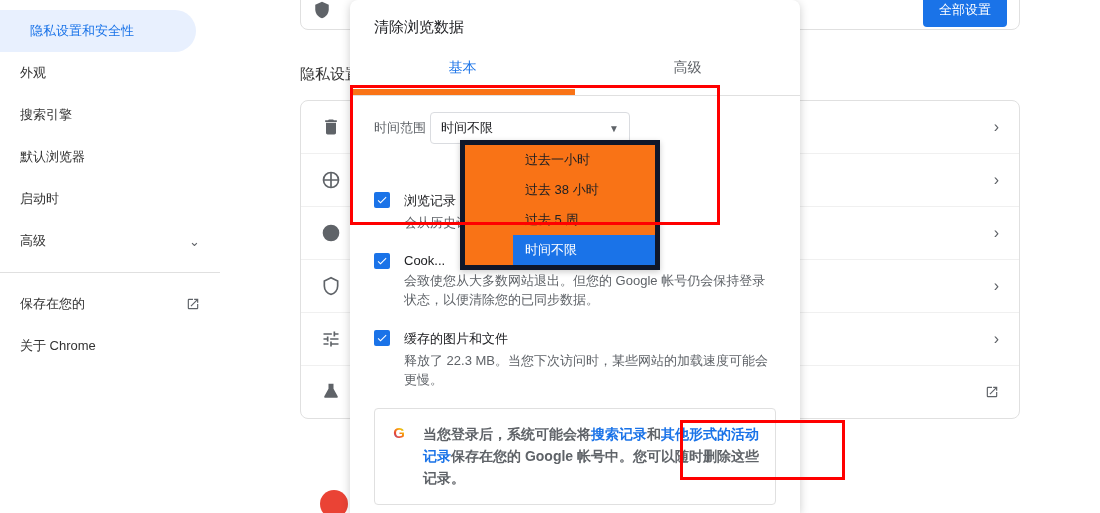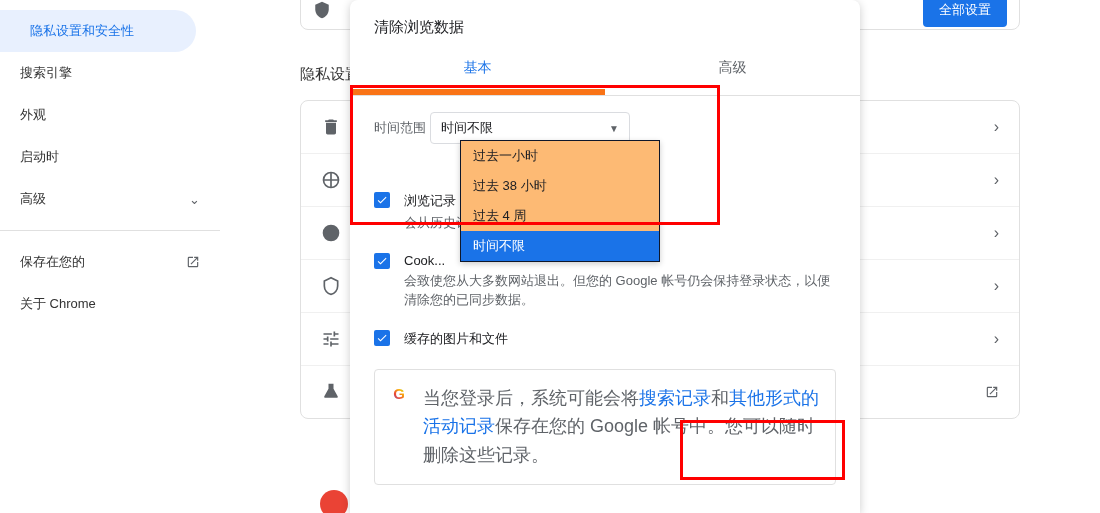--- a/index.html
+++ b/index.html
@@ -20,61 +20,62 @@
     
     .settings-card { position: absolute; top: 100px; left: 40px; right: 80px; border: 1px solid #e0e0e0; border-radius: 8px; }
     .settings-row { padding: 16px 20px; display: flex; align-items: center; justify-content: space-between; border-bottom: 1px solid #f0f0f0; }
     .settings-row:last-child { border-bottom: none; }
     .row-icon { width: 20px; height: 20px; }
     .chevron { color: #5f6368; }
     
     .user-row { position: absolute; top: 490px; left: 60px; display: flex; align-items: center; gap: 16px; }
     .avatar { width: 28px; height: 28px; border-radius: 50%; background: #ea4335; }
     
-    .dialog-overlay { position: absolute; top: 0; left: 350px; width: 510px; height: 513px; background: #fff; border-radius: 8px 8px 0 0; box-shadow: 0 2px 10px rgba(0,0,0,0.2); }
+    .dialog-overlay { position: absolute; top: 0; left: 350px; width: 450px; height: 513px; background: #fff; border-radius: 8px 8px 0 0; box-shadow: 0 2px 10px rgba(0,0,0,0.2); }
     .dialog-title { padding: 18px 24px 10px; font-size: 15px; color: #202124; }
     .tabs { display: flex; border-bottom: 1px solid #e0e0e0; }
     .tab { flex: 1; text-align: center; padding: 12px; font-size: 14px; cursor: pointer; color: #5f6368; }
     .tab.active { color: #1a73e8; border-bottom: 6px solid #f97316; }
     
     .dialog-body { padding: 16px 24px; position: relative; }
     .time-row { display: flex; align-items: center; gap: 4px; font-size: 13px; color: #5f6368; }
     .select-box { border: 1px solid #dadce0; border-radius: 4px; padding: 6px 10px; width: 200px; display: flex; justify-content: space-between; align-items: center; font-size: 13px; color: #202124; cursor: pointer; }
     
-    .dropdown { position: absolute; top: 44px; left: 110px; width: 200px; background: #fdba74; border: 1px solid #0f172a; box-shadow: 0 2px 6px rgba(0,0,0,0.2); z-index: 10; }
+    .dropdown { position: absolute; top: 44px; left: 110px; width: 200px; background: #f97316; border: 5px solid #0f172a; box-shadow: 0 2px 6px rgba(0,0,0,0.2); z-index: 10; padding-left: 48px; }
     .dropdown-item { padding: 6px 12px; font-size: 13px; color: #202124; cursor: pointer; }
     .dropdown-item.selected { background: #1a73e8; color: #fff; }
     
     .check-row { display: flex; gap: 14px; margin-top: 20px; }
     .checkbox { width: 16px; height: 16px; background: #1a73e8; border-radius: 2px; flex-shrink: 0; display: flex; align-items: center; justify-content: center; }
     .checkbox svg { width: 12px; height: 12px; }
     .check-content { font-size: 13px; }
     .check-title { color: #202124; margin-bottom: 3px; }
     .check-desc { color: #5f6368; line-height: 1.5; }
     
     .info-box { margin-top: 18px; border: 1px solid #e0e0e0; border-radius: 4px; padding: 14px; display: flex; gap: 14px; }
     .g-icon { width: 20px; height: 20px; flex-shrink: 0; display: flex; align-items: center; justify-content: center; font-size: 15px; font-weight: bold; }
-    .info-text { font-size: 18px; color: #5f6368; line-height: 1.6; }
+    .info-text { font-size: 14px; color: #5f6368; line-height: 1.6; font-weight: bold; }
     .link { color: #1a73e8; }
     
     .dialog-footer { display: flex; justify-content: flex-end; gap: 10px; padding: 16px 24px; }
     .btn { padding: 8px 18px; border-radius: 4px; font-size: 13px; cursor: pointer; border: none; }
     .btn-cancel { background: #fff; color: #1a73e8; border: 1px solid #dadce0; }
     .btn-primary { background: #1a73e8; color: #fff; }
     
     .red-box-1 { position: absolute; top: 85px; left: 350px; width: 370px; height: 140px; border: 3px solid #ff0000; pointer-events: none; z-index: 20; }
     .red-box-2 { position: absolute; top: 420px; left: 680px; width: 165px; height: 60px; border: 3px solid #ff0000; pointer-events: none; z-index: 20; }
   </style>
 </head>
 <body>
 
 <div class="sidebar">
   <div class="sidebar-item active">隐私设置和安全性</div>
+  <div class="sidebar-item">外观</div>
   <div class="sidebar-item">搜索引擎</div>
-  <div class="sidebar-item">外观</div>
+  <div class="sidebar-item">默认浏览器</div>
   <div class="sidebar-item">启动时</div>
   <div class="sidebar-item">
     <span>高级</span>
     <span style="color:#5f6368;">⌄</span>
   </div>
   <div class="sidebar-divider"></div>
   <div class="sidebar-item">
     <span>保存在您的</span>
     <svg class="external-icon" viewBox="0 0 24 24" fill="#5f6368">
         <path d="M19 19H5V5h7V3H5a2 2 0 00-2 2v14a2 2 0 002 2h14a2 2 0 002-2v-7h-2v7zM14 3v2h3.59l-9.83 9.83 1.41 1.41L19 6.41V10h2V3h-7z"></path>
@@ -152,21 +153,21 @@
       <span>时间范围</span>
       <div class="select-box">
         <span>时间不限</span>
         <span style="color:#5f6368;font-size:10px;">▼</span>
       </div>
     </div>
 
     <div class="dropdown">
       <div class="dropdown-item">过去一小时</div>
       <div class="dropdown-item">过去 38 小时</div>
-      <div class="dropdown-item">过去 4 周</div>
+      <div class="dropdown-item">过去 5 周</div>
       <div class="dropdown-item selected">时间不限</div>
     </div>
 
     <div class="check-row" style="margin-top:48px;">
       <div class="checkbox">
         <svg viewBox="0 0 24 24" fill="#fff">
             <path d="M9 16.17L4.83 12l-1.42 1.41L9 19 21 7l-1.41-1.41z"></path>
           </svg>
       </div>
       <div class="check-content">
@@ -188,20 +189,21 @@
     </div>
 
     <div class="check-row">
       <div class="checkbox">
         <svg viewBox="0 0 24 24" fill="#fff">
             <path d="M9 16.17L4.83 12l-1.42 1.41L9 19 21 7l-1.41-1.41z"></path>
           </svg>
       </div>
       <div class="check-content">
         <div class="check-title">缓存的图片和文件</div>
+        <div class="check-desc">释放了 22.3 MB。当您下次访问时，某些网站的加载速度可能会更慢。</div>
       </div>
     </div>
 
     <div class="info-box">
       <div class="g-icon">
           <span style="background:linear-gradient(45deg,#4285f4,#ea4335,#fbbc05,#34a853);-webkit-background-clip:text;color:transparent;">G</span>
         </div>
       <div class="info-text">
         <span>当您登录后，系统可能会将</span><span class="link">搜索记录</span><span>和</span><span class="link">其他形式的活动记录</span><span>保存在您的 Google 帐号中。您可以随时删除这些记录。</span>
       </div>

